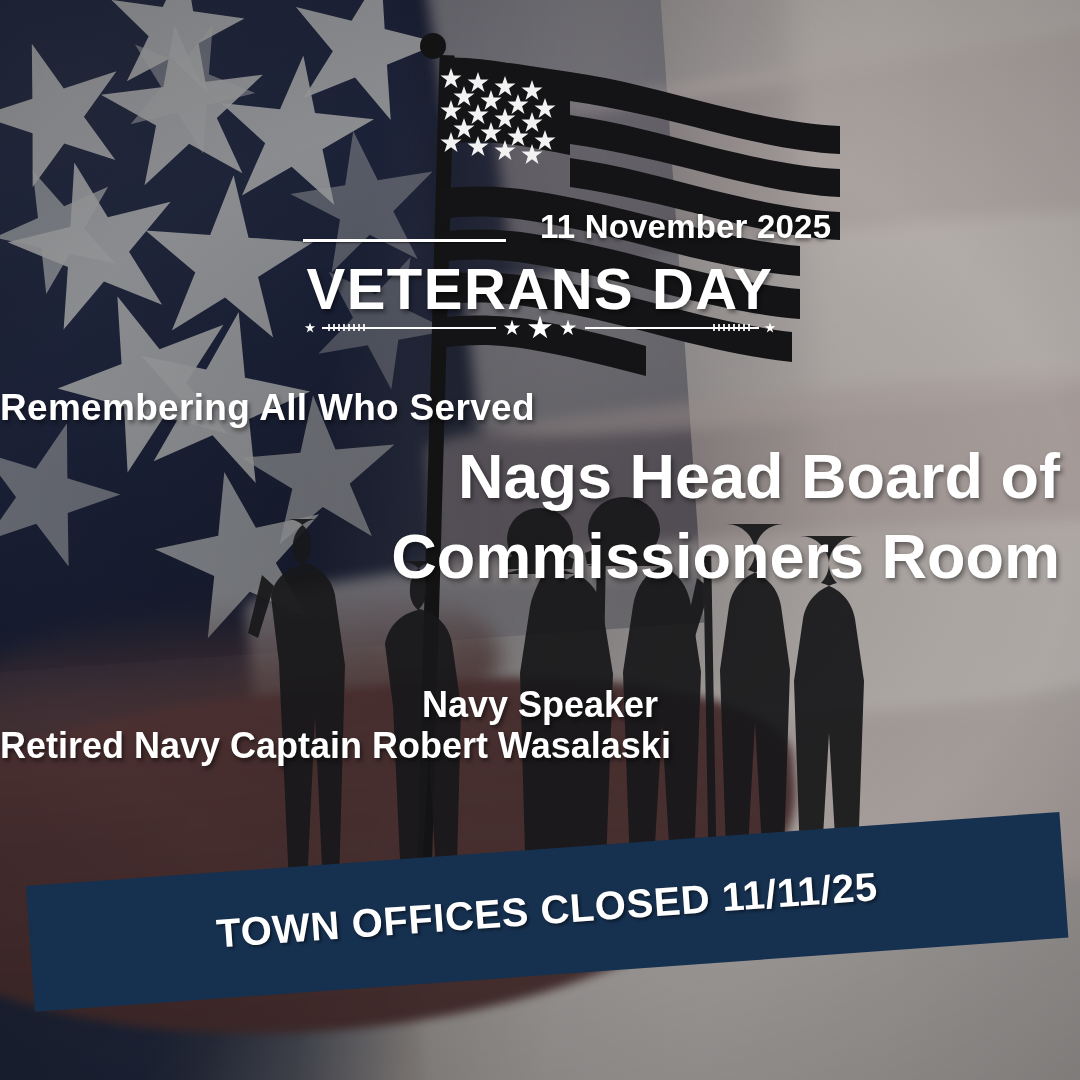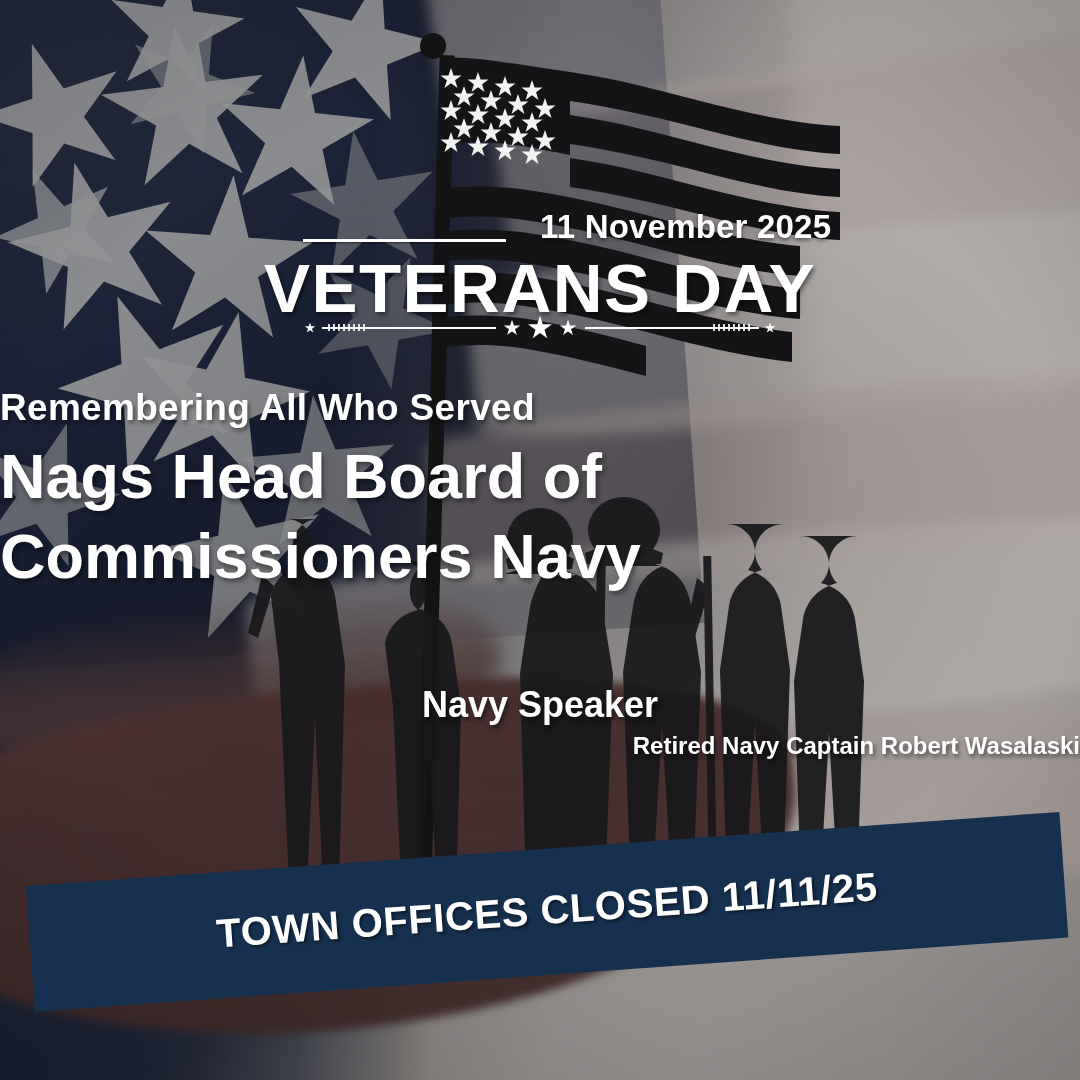--- a/index.html
+++ b/index.html
@@ -117,21 +117,21 @@
     position:absolute;left:16px;top:207px;width:1080px;
     padding-left:524px;
     font-size:33px;font-weight:bold;color:#ffffff;
     letter-spacing:.2px;line-height:40px;
     text-shadow:0 2px 4px rgba(0,0,0,.55);
   }
 
   .title{
     position:absolute;left:0;top:252px;width:1080px;
     text-align:center;
-    font-size:69px;font-weight:bold;color:#ffffff;
+    font-size:58px;font-weight:bold;color:#ffffff;
     letter-spacing:1.5px;line-height:74px;
     text-shadow:2px 3px 4px rgba(0,0,0,.45);
   }
 
   
   .divider{
     position:absolute;left:0;top:315px;width:1080px;height:26px;
     display:flex;align-items:center;justify-content:center;gap:0;
   }
   .div-star-sm{
@@ -169,37 +169,37 @@
   .subhead{
     position:absolute;left:0;top:386px;width:1080px;
     text-align:left;
     font-size:37px;font-weight:bold;color:#ffffff;
     line-height:44px;letter-spacing:.3px;
     text-shadow:2px 3px 4px rgba(0,0,0,.45);
   }
 
   .venue{
     position:absolute;left:0;top:436px;width:1060px;
-    text-align:left;
+    text-align:right;
     font-size:63px;font-weight:bold;color:#ffffff;
     line-height:80px;letter-spacing:0px;
     text-shadow:2px 3px 5px rgba(0,0,0,.45);
   }
 
   .speaker-label{
     position:absolute;left:0;top:683px;width:1080px;
     text-align:center;
     font-size:36px;font-weight:bold;color:#ffffff;
     line-height:44px;
     text-shadow:2px 3px 4px rgba(0,0,0,.5);
   }
   .speaker-name{
     position:absolute;left:0;top:724px;width:1080px;
-    text-align:right;
-    font-size:24px;font-weight:bold;color:#ffffff;
+    text-align:left;
+    font-size:36px;font-weight:bold;color:#ffffff;
     line-height:44px;
     text-shadow:2px 3px 4px rgba(0,0,0,.5);
   }
 
   
   .banner{
     position:absolute;
     left:26px;top:886px;width:1036px;height:126px;
     background:#16304f;
     transform:rotate(-4.1deg);
@@ -370,21 +370,21 @@
       <span class="div-line div-line-r"></span>
       <span class="div-flourish"></span>
       <span class="div-gap"></span>
       <span class="div-star-sm"></span>
     </div>
 
     <div class="subhead">Remembering All Who Served</div>
 
     <div class="venue">
       <div>Nags Head Board of</div>
-      <div>Commissioners Navy</div>
+      <div>Commissioners Room</div>
     </div>
 
     <div class="speaker-label">Navy Speaker</div>
     <div class="speaker-name">Retired Navy Captain Robert Wasalaski</div>
 
     <div class="banner">
       <span class="banner-text">TOWN OFFICES CLOSED 11/11/25</span>
     </div>
 
   </div>

